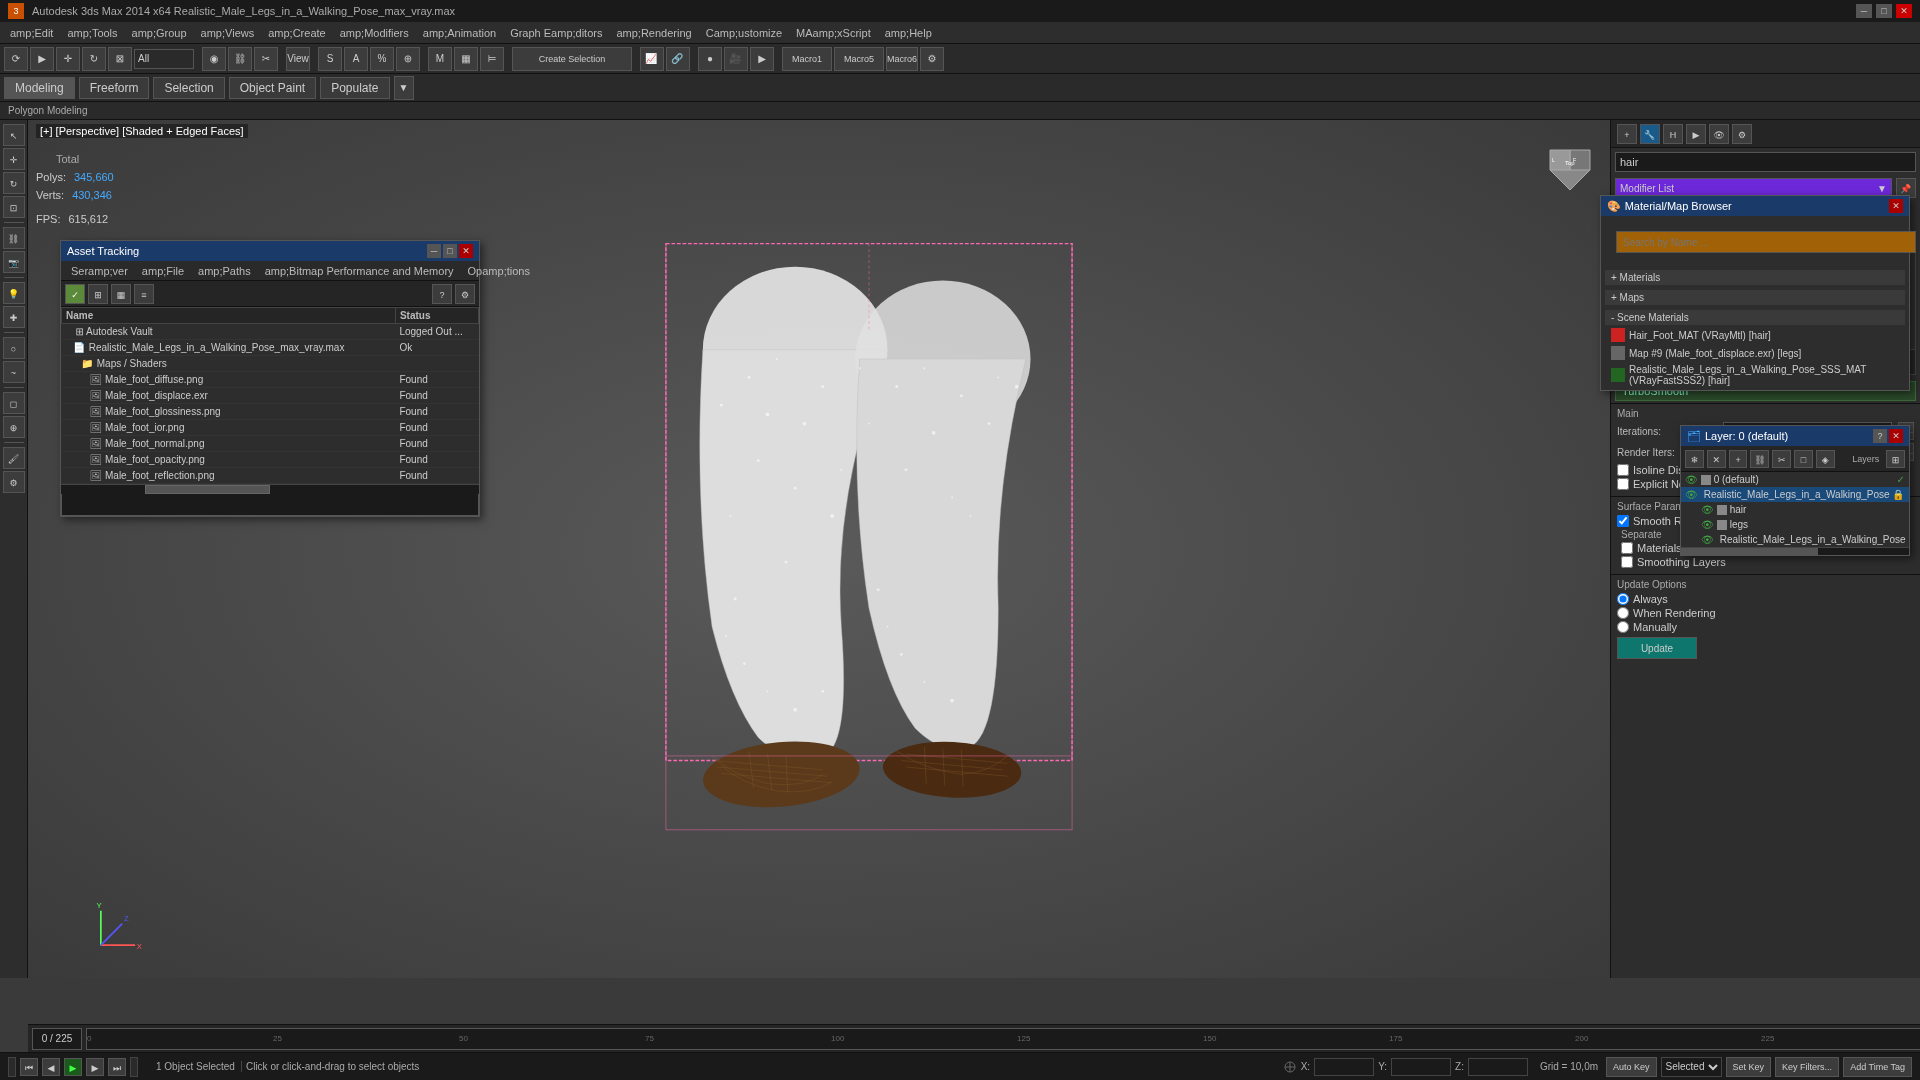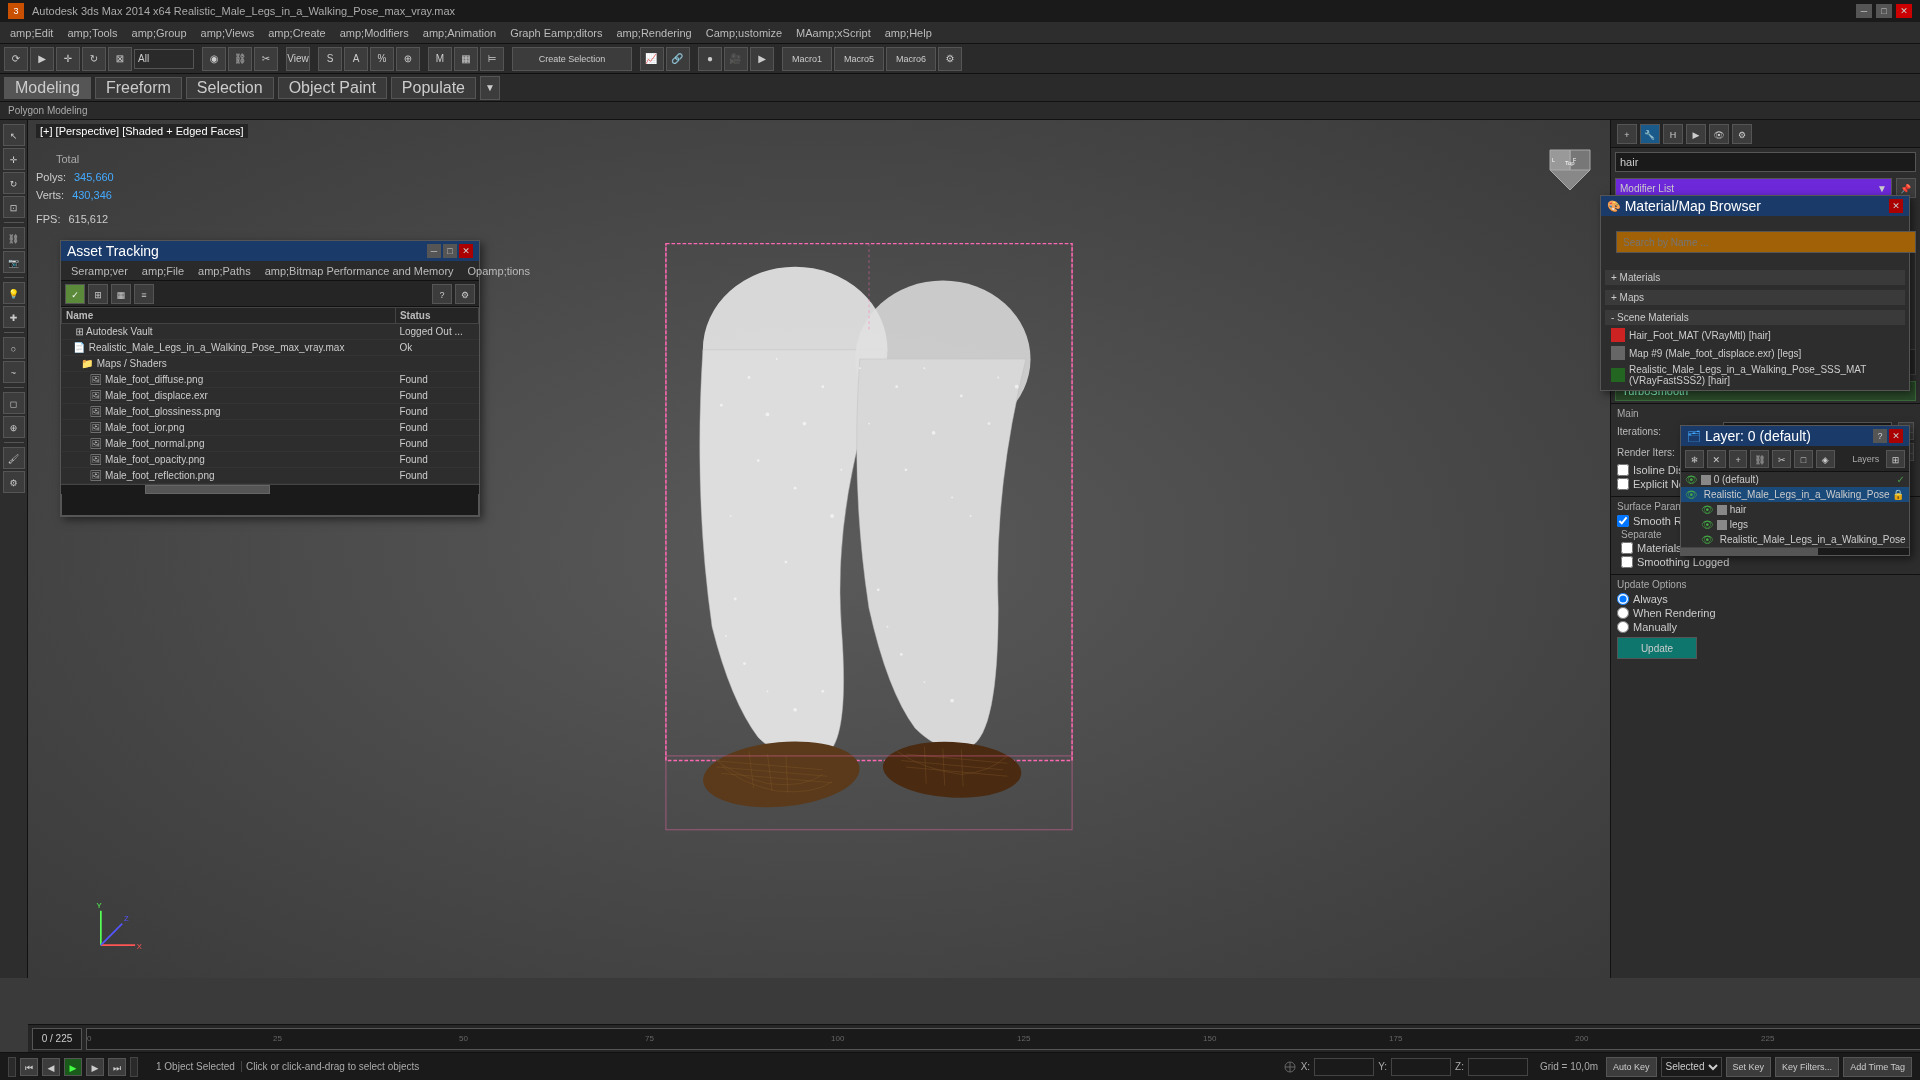--- a/index.html
+++ b/index.html
@@ -16,21 +16,21 @@
     .menu-item { color: #bbb; font-size: 11px; padding: 2px 6px; cursor: pointer; white-space: nowrap; }
 
     
     #toolbar { width: 100%; height: 30px; background: #2a2a2a; display: flex; align-items: center; padding: 0 4px; gap: 2px; border-bottom: 1px solid #111; }
     .toolbar-btn { width: 24px; height: 24px; background: #3c3c3c; border: 1px solid #555; color: #ccc; font-size: 10px; text-align: center; line-height: 22px; cursor: pointer; display: inline-block; }
     .toolbar-sep { width: 4px; }
     .toolbar-input { height: 20px; background: #2a2a2a; border: 1px solid #555; color: #ccc; font-size: 10px; padding: 0 3px; }
 
     
     #toolbar2 { width: 100%; height: 28px; background: #2a2a2a; display: flex; align-items: center; padding: 0 4px; gap: 4px; border-bottom: 1px solid #111; }
-    .tab-btn { height: 22px; padding: 0 10px; background: #3a3a3a; border: 1px solid #555; color: #ccc; font-size: 16px; cursor: pointer; display: flex; align-items: center; }
+    .tab-btn { height: 22px; padding: 0 10px; background: #3a3a3a; border: 1px solid #555; color: #ccc; font-size: 12px; cursor: pointer; display: flex; align-items: center; }
     .tab-btn.active { background: #555; }
 
     
     #main { display: flex; width: 100%; height: calc(1080px - 22px - 22px - 30px - 28px - 28px - 20px); }
 
     
     #left-toolbar { width: 28px; background: #2d2d2d; border-right: 1px solid #111; display: flex; flex-direction: column; align-items: center; padding: 4px 0; gap: 2px; }
     .lt-btn { width: 22px; height: 22px; background: #3c3c3c; border: 1px solid #555; color: #ccc; font-size: 9px; text-align: center; line-height: 22px; cursor: pointer; }
     .lt-sep { width: 20px; height: 1px; background: #555; margin: 2px 0; }
 
@@ -71,21 +71,21 @@
     
     #statusbar { width: 100%; height: 28px; background: #1a1a1a; border-top: 1px solid #111; display: flex; align-items: center; padding: 0 8px; gap: 6px; font-size: 10px; color: #aaa; }
     .status-seg { padding: 0 6px; border-right: 1px solid #444; }
 
     
     #timeline { width: 100%; height: 28px; background: #252525; border-top: 1px solid #111; display: flex; align-items: center; }
 
     
     #asset-tracking { position: absolute; top: 240px; left: 60px; width: 420px; background: #2d2d2d; border: 1px solid #555; z-index: 100; box-shadow: 3px 3px 8px rgba(0,0,0,0.5); }
     .float-titlebar { height: 20px; background: #1a3a6a; display: flex; align-items: center; justify-content: space-between; padding: 0 6px; cursor: move; }
-    .float-title { color: #fff; font-size: 14px; }
+    .float-title { color: #fff; font-size: 11px; }
     .float-controls { display: flex; gap: 2px; }
     .float-btn { width: 14px; height: 14px; background: #555; color: #ccc; font-size: 9px; text-align: center; line-height: 14px; cursor: pointer; }
     .float-btn.close { background: #a00; }
     .float-menubar { height: 20px; background: #2a2a2a; display: flex; align-items: center; padding: 0 4px; gap: 2px; border-bottom: 1px solid #111; }
     .float-toolbar { height: 26px; background: #252525; display: flex; align-items: center; padding: 0 4px; gap: 3px; border-bottom: 1px solid #111; }
     .at-table { width: 100%; border-collapse: collapse; }
     .at-table th { background: #252525; color: #bbb; font-size: 10px; padding: 2px 4px; border: 1px solid #444; text-align: left; }
     .at-table td { color: #ccc; font-size: 10px; padding: 2px 4px; border-bottom: 1px solid #333; }
     .at-search { width: 100%; height: 22px; background: #1a1a1a; border: 1px solid #555; border-top: none; color: #ccc; font-size: 10px; padding: 0 4px; }
 
@@ -173,21 +173,21 @@
   <div class="toolbar-sep"></div>
   <div class="toolbar-btn">📈</div>
   <div class="toolbar-btn">🔗</div>
   <div class="toolbar-sep"></div>
   <div class="toolbar-btn">●</div>
   <div class="toolbar-btn">🎥</div>
   <div class="toolbar-btn">▶</div>
   <div class="toolbar-sep"></div>
   <div class="toolbar-btn" style="width:50px;font-size:9px;">Macro1</div>
   <div class="toolbar-btn" style="width:50px;font-size:9px;">Macro5</div>
-  <div class="toolbar-btn" style="width:50px;font-size:9px;">Macro6</div>
+  <div class="toolbar-btn" style="width:32px;font-size:9px;">Macro6</div>
   <div class="toolbar-btn">⚙</div>
 </div>
 
 <div id="toolbar2">
   <div class="tab-btn active">Modeling</div>
   <div class="tab-btn">Freeform</div>
   <div class="tab-btn">Selection</div>
   <div class="tab-btn">Object Paint</div>
   <div class="tab-btn">Populate</div>
   <div class="toolbar-btn" style="width:20px;">▼</div>
@@ -449,21 +449,21 @@
         <span>Smooth Result</span>
       </div>
       <div style="padding-left:4px;">
         <div style="color:#aaa;font-size:10px;margin-bottom:2px;">Separate</div>
         <div class="checkbox-row">
           <input type="checkbox" class="param-check" style="">
           <span>Materials</span>
         </div>
         <div class="checkbox-row">
           <input type="checkbox" class="param-check" style="">
-          <span>Smoothing Logged</span>
+          <span>Smoothing Layers</span>
         </div>
       </div>
     </div>
 
     <div class="param-section">
       <div class="param-header">Update Options</div>
       <div class="checkbox-row">
         <input type="radio" name="update" class="param-check" checked="" style="">
         <span>Always</span>
       </div>

